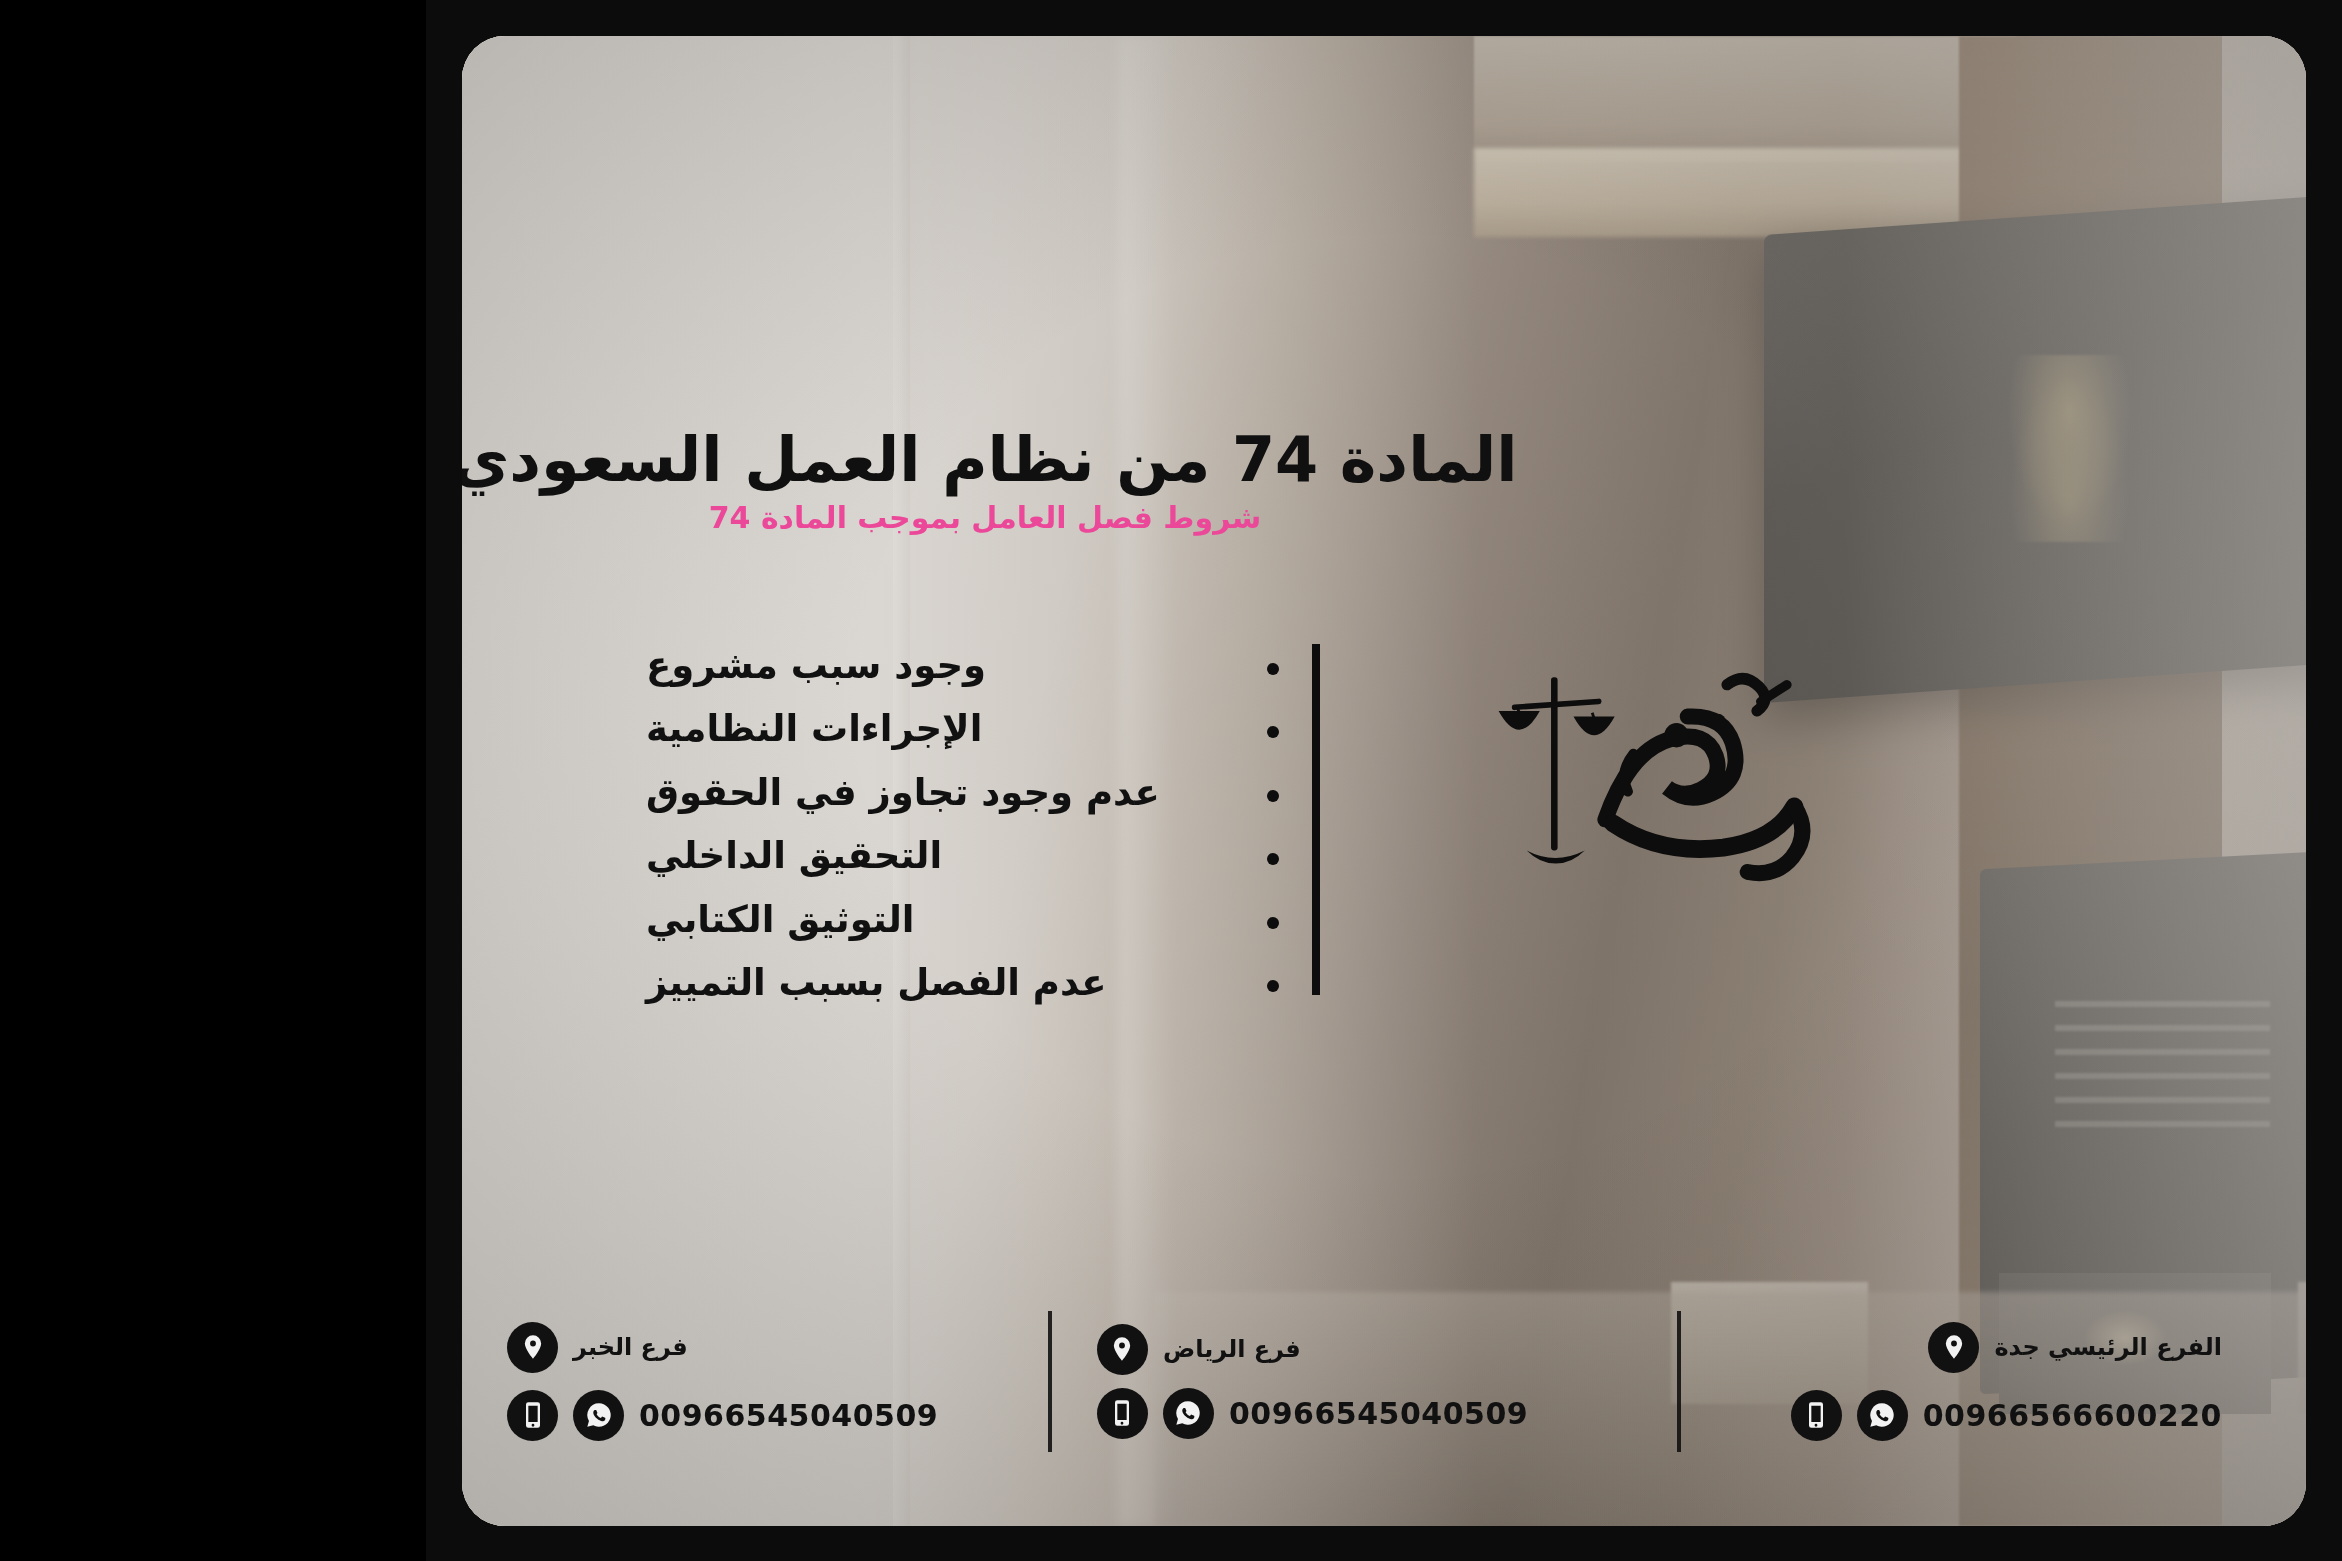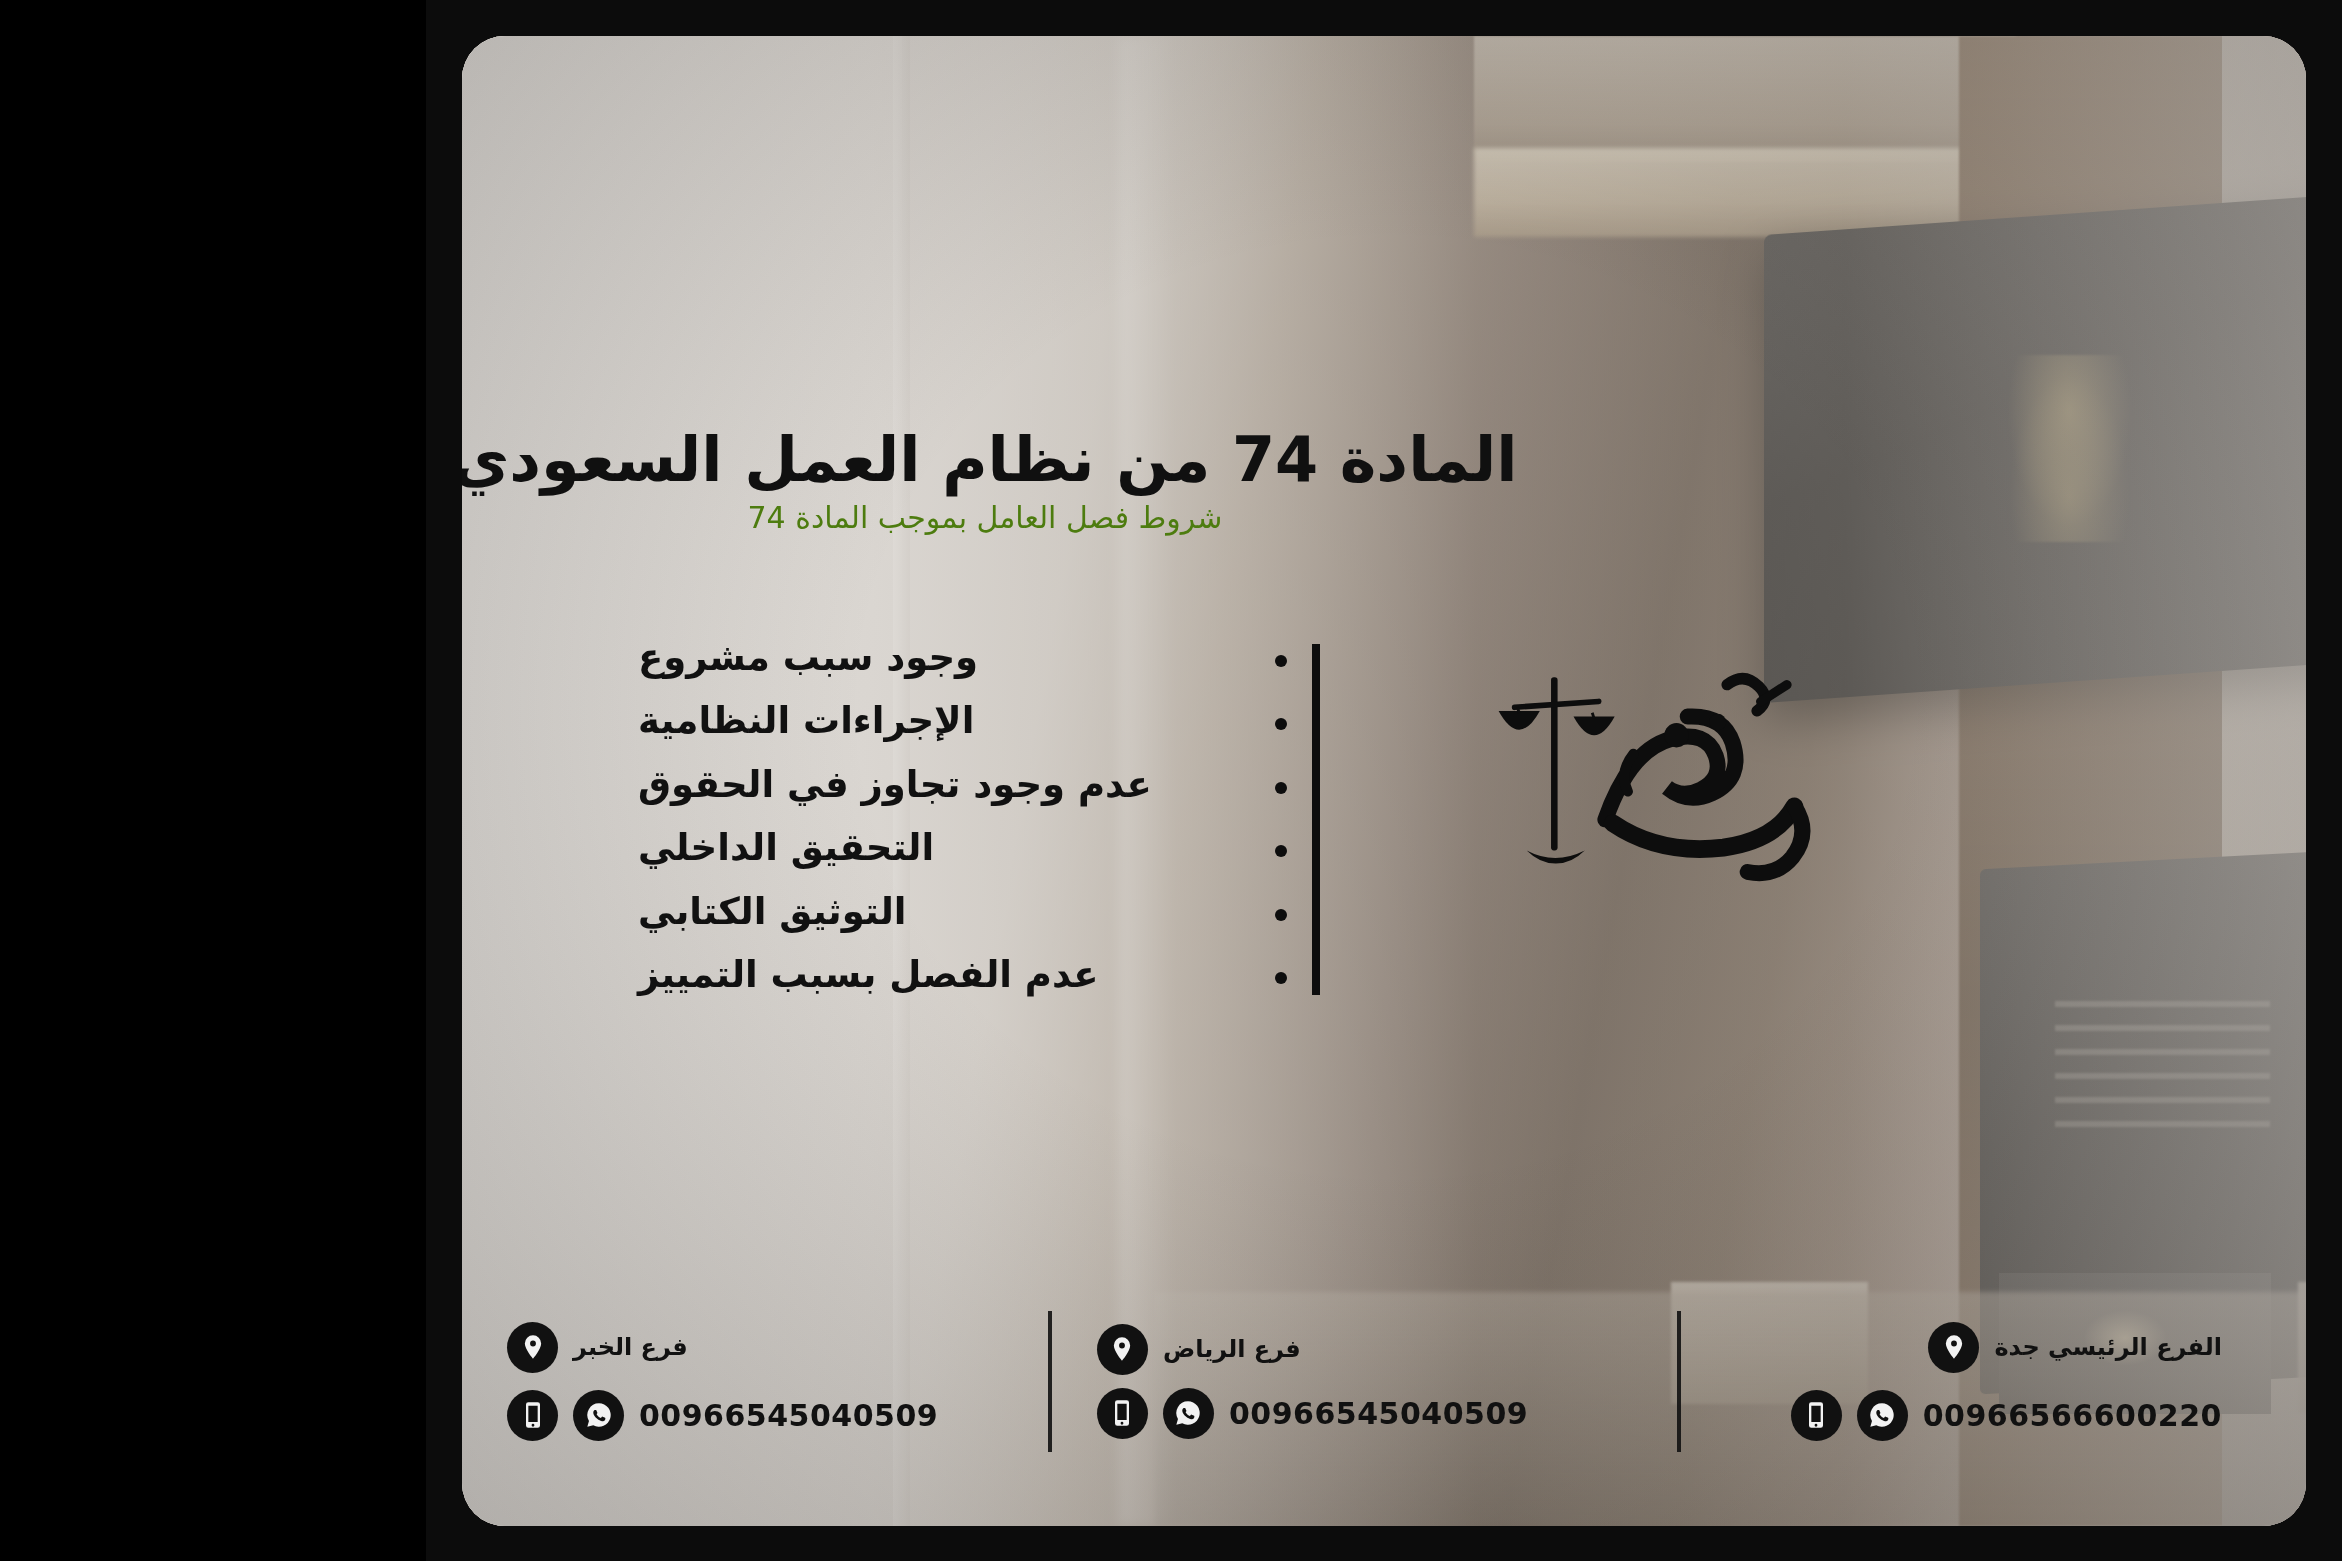--- a/index.html
+++ b/index.html
@@ -206,42 +206,42 @@
     font-weight: 700;
     letter-spacing: 0;
     line-height: 1.12;
     margin: 0;
     color: #101010;
     white-space: nowrap;
   }
   .subheadline {
     margin: 5.6px 0 0;
     font-size: 30px;
-    font-weight: 400;
-    color: #4d7c0f;
+    font-weight: 700;
+    color: #ec4899;
     white-space: nowrap;
   }
 
   .list-area {
     position: absolute;
     top: 600px;
     right: 1012px;
     width: 656px;
   }
   .list-rule {
     position: absolute;
     right: -26px;
     top: 7.5px;
     width: 8.4px;
     height: 351px;
     background: #0d0d0d;
   }
   ul.points {
     list-style: none;
-    margin: 0;
+    margin: 8px;
     padding: 0;
   }
   ul.points li {
     position: relative;
     font-size: 37px;
     font-weight: 700;
     color: #111;
     text-align: left;
     padding-right: 45px;
     margin-bottom: 19px;

